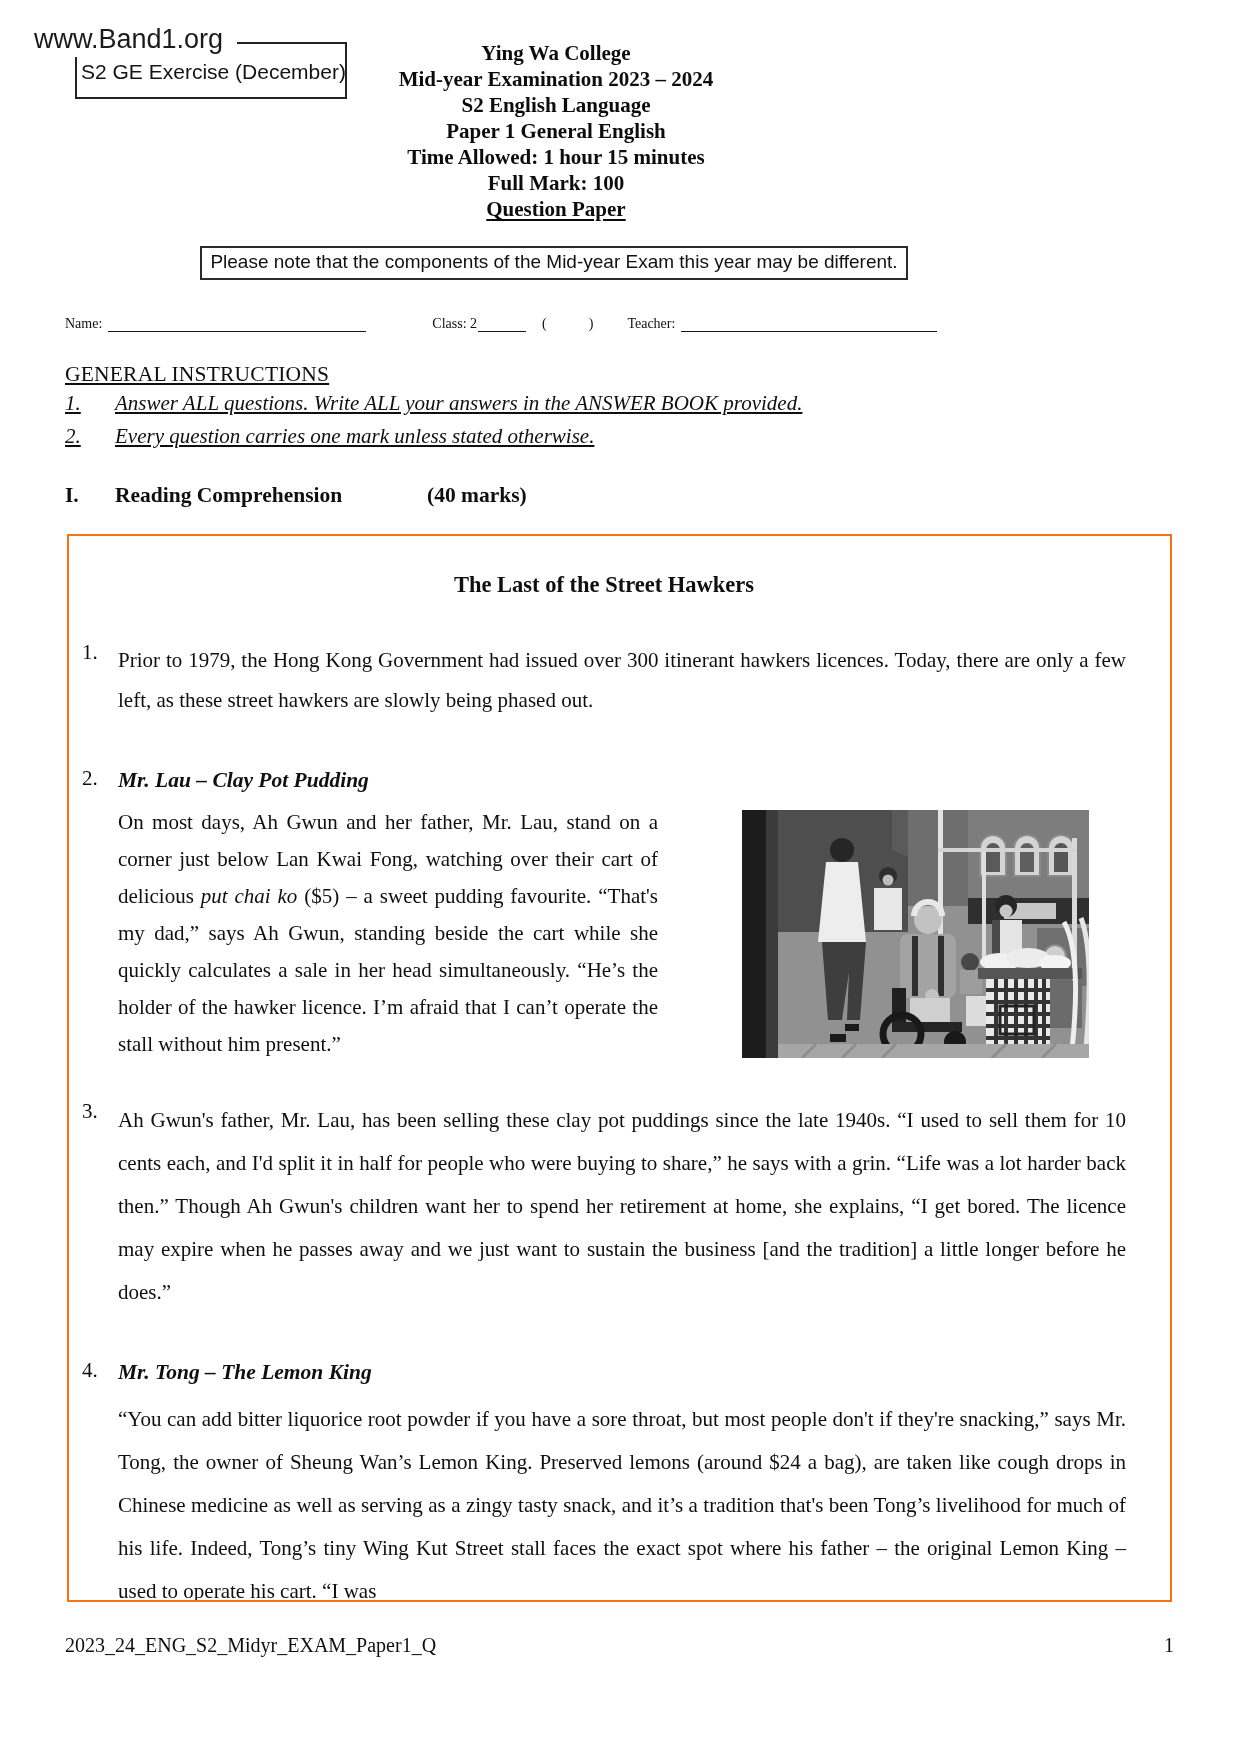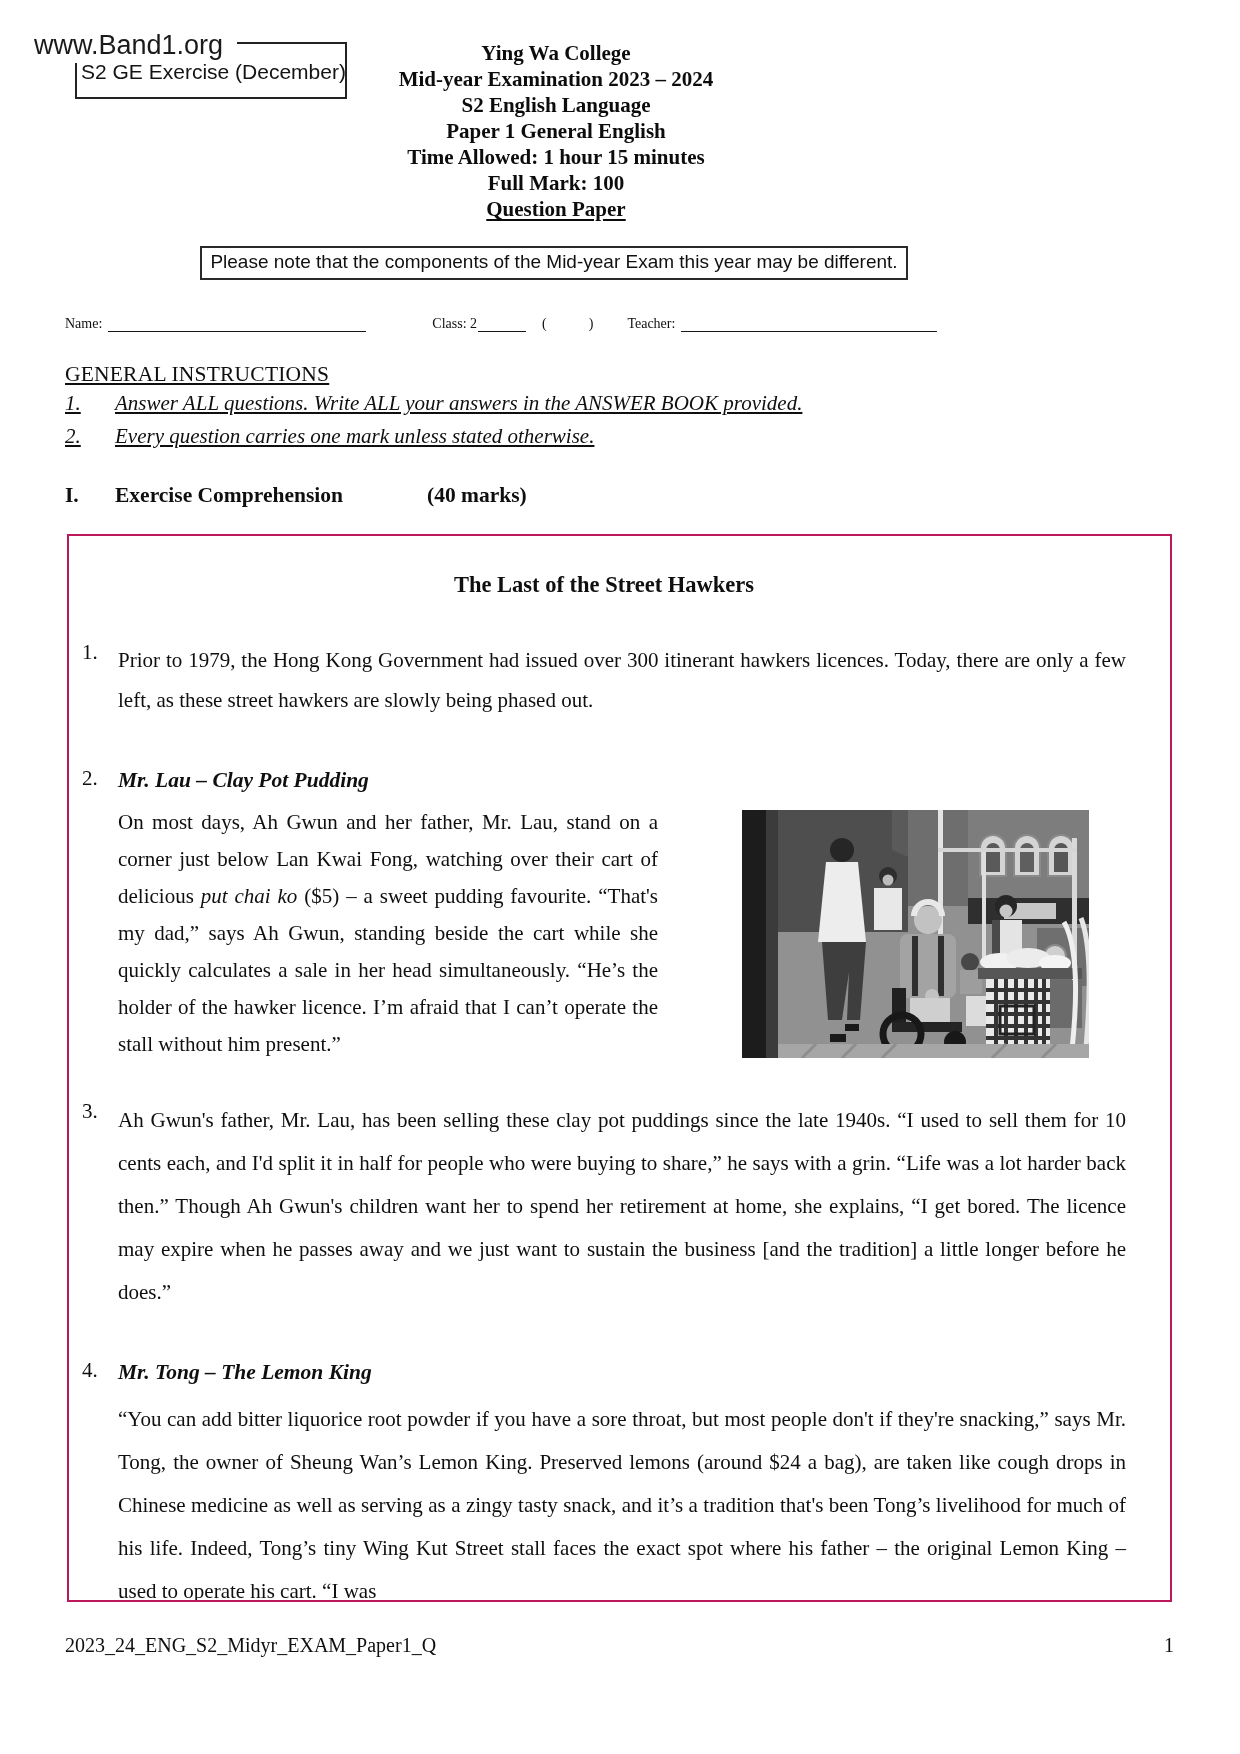--- a/index.html
+++ b/index.html
@@ -16,21 +16,21 @@
     border:2px solid #222;
   }
   .exercise-label {
     position:absolute; left:4px; top:16px; white-space:nowrap;
     font-family:"Liberation Sans","DejaVu Sans",sans-serif;
     font-weight:normal; font-size:21px; color:#141414;
   }
   .watermark {
     position:absolute; left:34px; top:24px; background:#fff;
     font-family:"Liberation Sans","DejaVu Sans",sans-serif;
-    font-size:27px; color:#1a1a1a; padding:0 14px 2px 0;margin-top:6px;
+    font-size:27px; color:#1a1a1a; padding:0 14px 2px 0;
   }
   .title-block {
     position:absolute; top:40px; left:0; width:1112px; text-align:center;
     font-weight:bold; font-size:21px; line-height:26px; color:#0c0c0c;
   }
   .title-block .underlined { text-decoration:underline; text-decoration-thickness:2px; text-underline-offset:3px; }
   
   .notice-row { width:1108px; text-align:center; }
   .notice-box {
     display:inline-block; border:2px solid #2a2a2a; padding:3px 8px 5px 8px;
@@ -55,21 +55,21 @@
   .gi-title { font-size:21.5px; letter-spacing:0.2px; }
   .gi-item { display:flex; font-style:italic; line-height:33px; }
   .gi-num { width:50px; flex:none; }
   
   .section-heading { display:flex; margin:30px 0 0 65px; font-weight:bold; font-size:21.5px; }
   .sec-num { width:50px; flex:none; }
   .sec-title { width:312px; flex:none; }
   
   .passage-box {
     margin:26px 0 4px 67px; width:1105px; height:1068px;
-    border:2px solid #be185d; padding:20px 44px 0 13px; overflow:hidden;
+    border:2px solid #f97316; padding:20px 44px 0 13px; overflow:hidden;
   }
   .passage-title { text-align:center; font-weight:bold; font-size:22.5px; margin-top:16px; }
   .para { display:flex; font-size:21px; }
   .pnum { width:36px; flex:none; }
   .pbody { flex:1; min-width:0; }
   .just { text-align:justify; }
   .p1 { margin-top:42px; }
   .p1 .pbody { line-height:40px; }
   .p2 { margin-top:46px; }
   .pheading { font-weight:bold; font-style:italic; font-size:21.5px; line-height:28px; }
@@ -131,21 +131,21 @@
       <span class="gi-text">Answer ALL questions. Write ALL your answers in the ANSWER BOOK provided.</span>
     </div>
     <div class="gi-item">
       <span class="gi-num">2.</span>
       <span class="gi-text">Every question carries one mark unless stated otherwise.</span>
     </div>
   </section>
 
   <div class="section-heading">
     <span class="sec-num">I.</span>
-    <span class="sec-title">Exercise Comprehension</span>
+    <span class="sec-title">Reading Comprehension</span>
     <span class="sec-marks">(40 marks)</span>
   </div>
 
   <div class="passage-box">
     <div class="passage-title">The Last of the Street Hawkers</div>
 
     <div class="para p1">
       <div class="pnum">1.</div>
       <div class="pbody just">Prior to 1979, the Hong Kong Government had issued over 300 itinerant hawkers licences. Today, there are only a few left, as these street hawkers are slowly being phased out.</div>
     </div>

